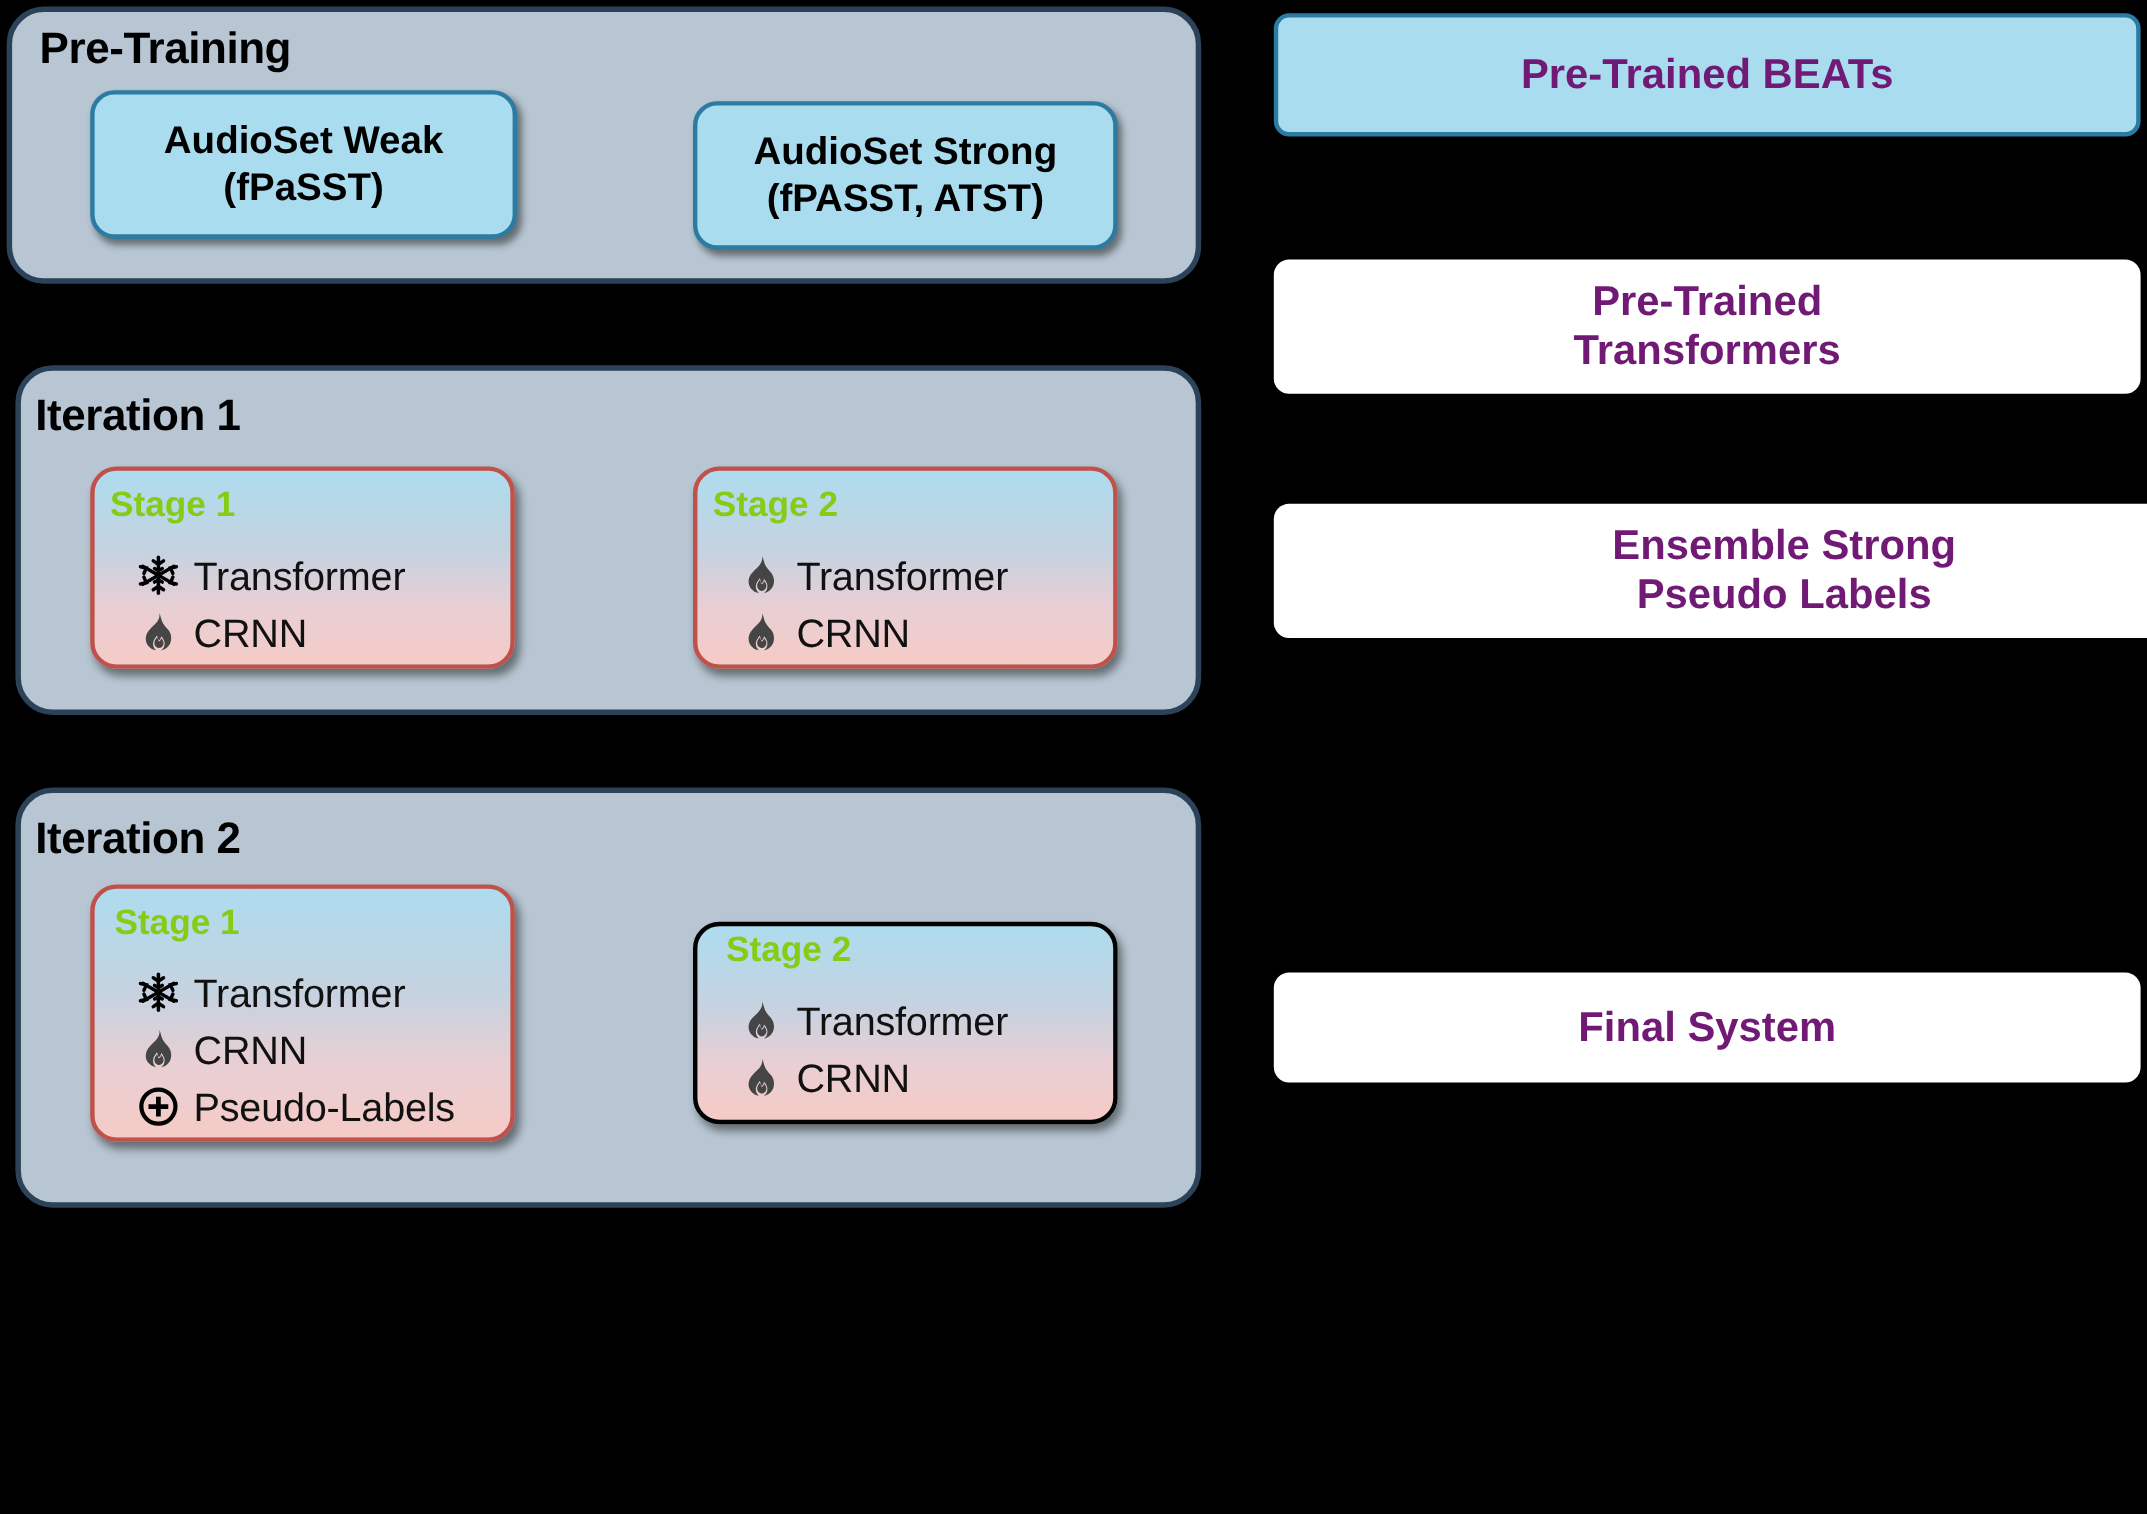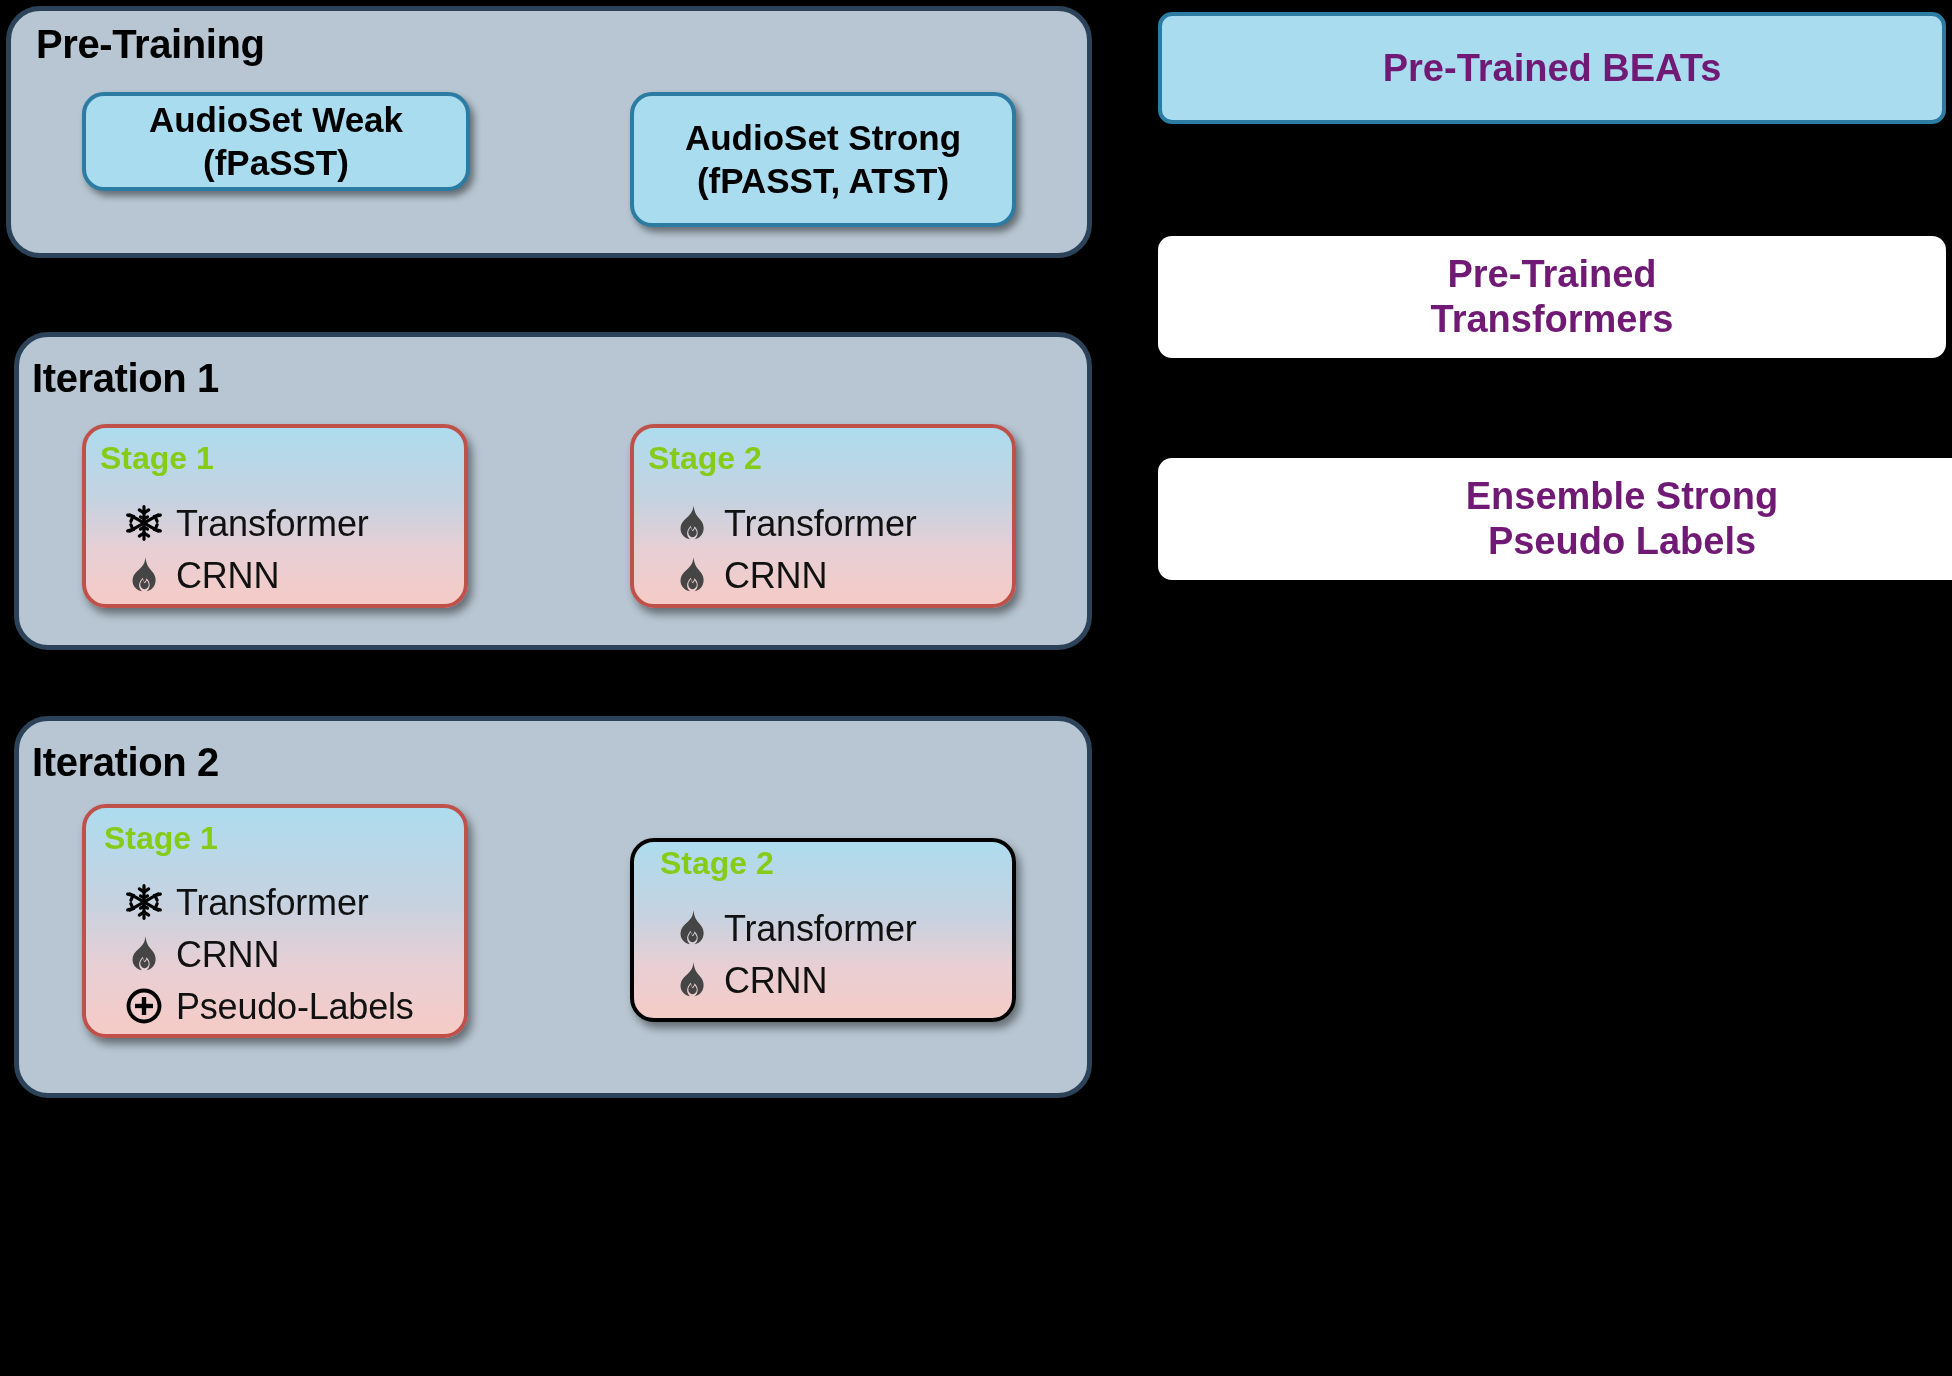--- a/index.html
+++ b/index.html
@@ -141,21 +141,21 @@
 
     <line x1="468" y1="928" x2="620" y2="928" stroke="#000" stroke-width="5" marker-end="url(#ah)"></line>
 
     <line x1="1014" y1="928" x2="1110" y2="928" stroke="#000" stroke-width="5"></line>
   </svg>
 
   <div class="panel" style="left:6px; top:6px; width:1086px; height:252px;">
   </div>
   <div class="panel-title" style="left:36px; top:22px;">Pre-Training</div>
 
-  <div class="bluebox" style="left:82px; top:92px; width:388px; height:99px;text-align:right;">
+  <div class="bluebox" style="left:82px; top:82px; width:388px; height:135px;text-align:right;">
     <div class="line">AudioSet Weak</div>
     <div class="line">(fPaSST)</div>
   </div>
 
   <div class="bluebox" style="left:630px; top:92px; width:386px; height:135px;">
     <div class="line">AudioSet Strong</div>
     <div class="line">(fPASST, ATST)</div>
   </div>
 
   <div class="panel" style="left:14px; top:332px; width:1078px; height:318px;">
@@ -293,14 +293,17 @@
   <div class="legend white" style="left:1158px; top:236px; width:788px; height:122px;">
     <div class="line">Pre-Trained</div>
     <div class="line">Transformers</div>
   </div>
 
   <div class="legend white" style="left:1158px; top:458px; width:928px; height:122px;">
     <div class="line">Ensemble Strong</div>
     <div class="line">Pseudo Labels</div>
   </div>
 
+  <div class="legend white" style="left:1158px; top:884px; width:788px; height:100px;">
+    <div class="line">Final System</div>
+  </div>
 
 </div>
 
 </body></html>

